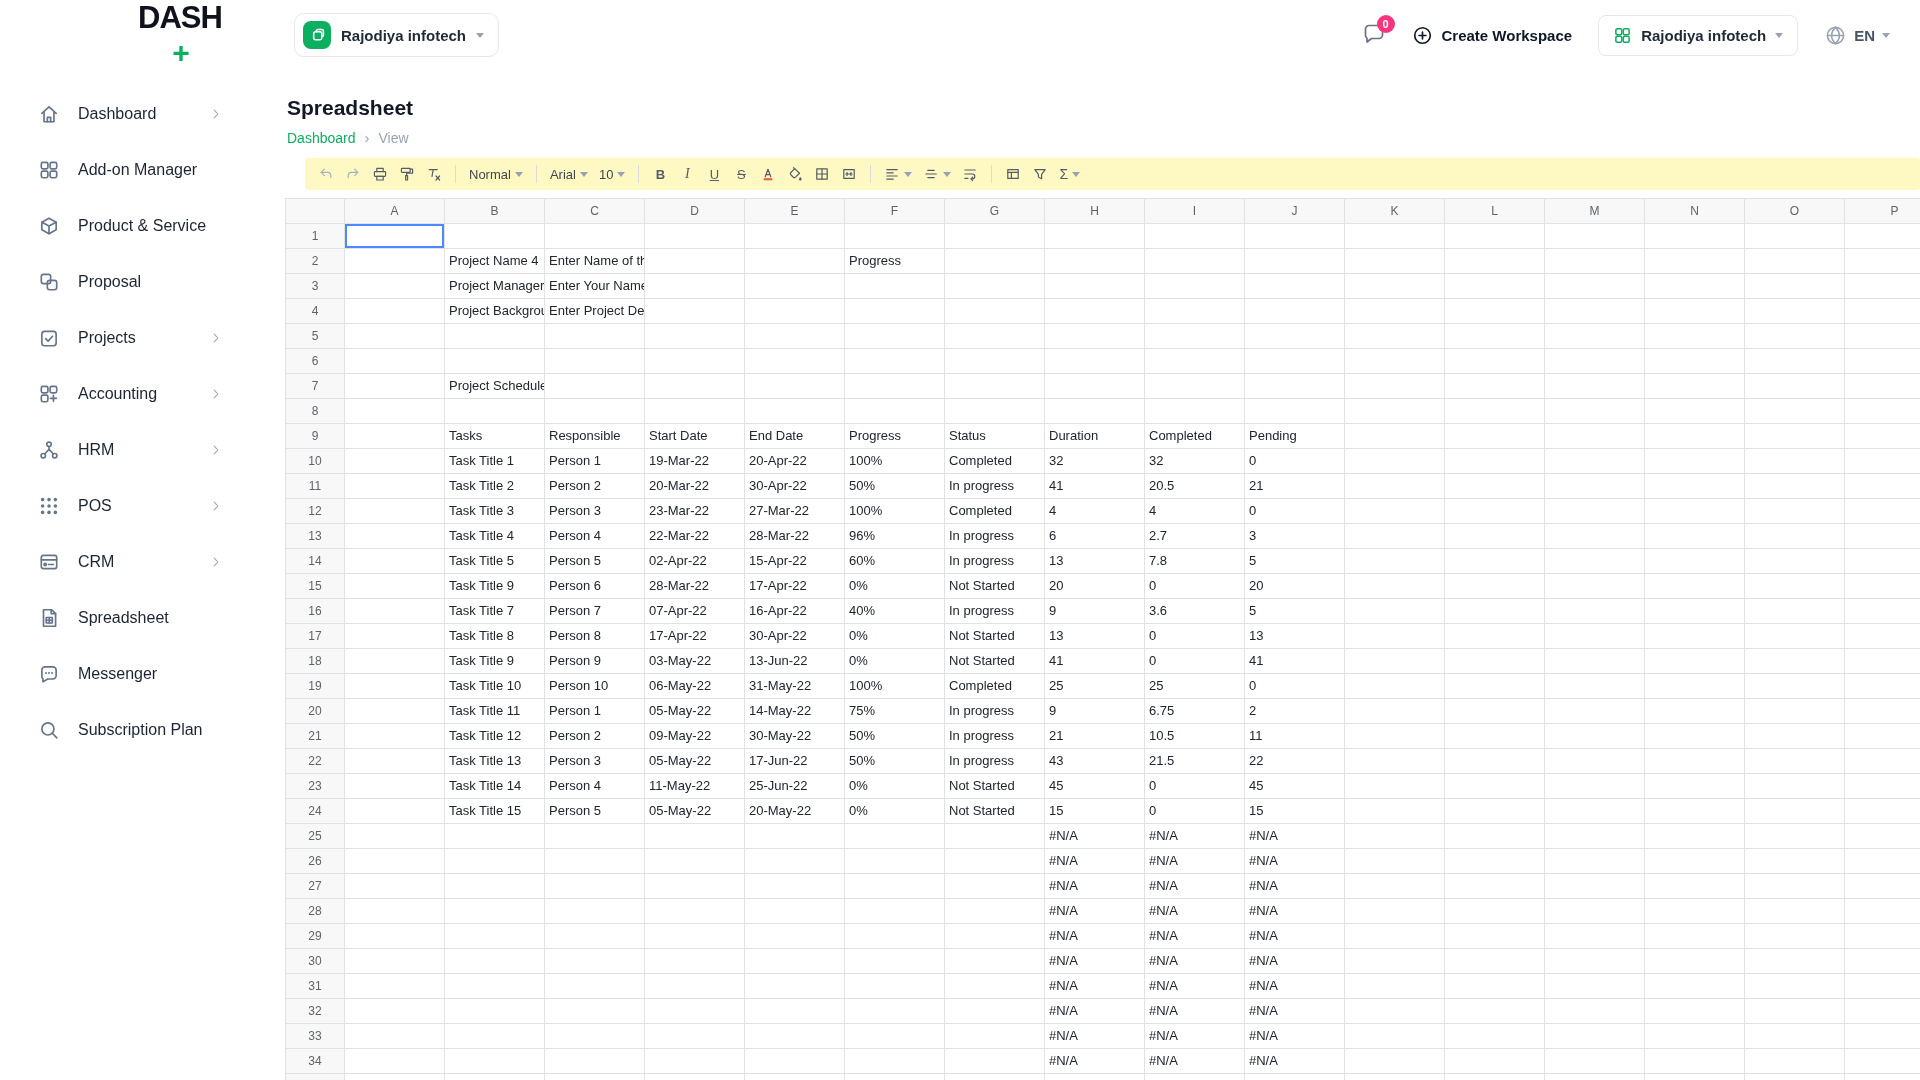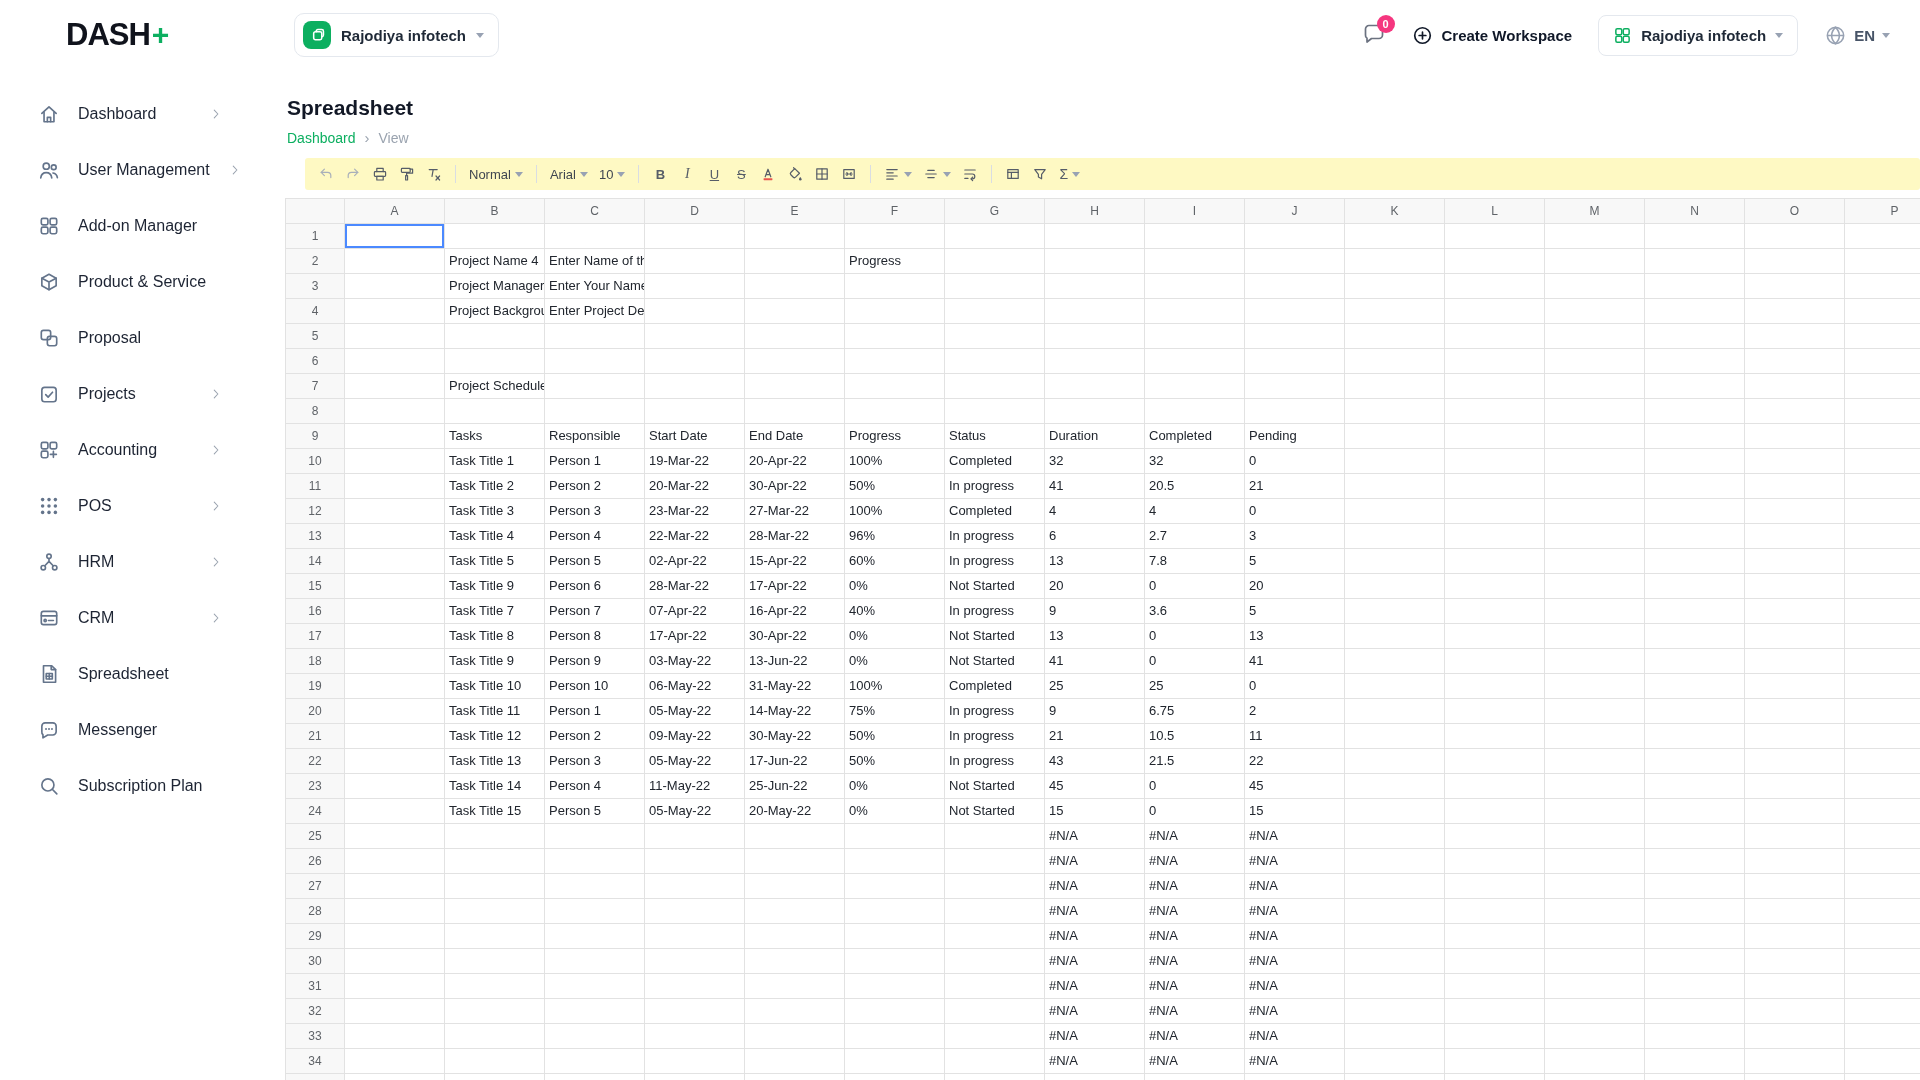--- a/index.html
+++ b/index.html
@@ -2,21 +2,21 @@
 <html><head>
 <meta charset="utf-8">
 <style>
   * { margin:0; padding:0; box-sizing:border-box; }
   html,body { width:1920px; height:1080px; overflow:hidden; background:#fff;
               font-family:"Liberation Sans", sans-serif; color:#1f2430; }
 
   
   .topbar { position:fixed; top:0; left:0; right:0; height:70px; background:#fff;
             display:flex; align-items:center; padding:0 30px 0 66px; z-index:20; }
-  .logo { width:228px; display:flex; align-items:center; cursor:pointer; }
+  .logo { width:228px; display:flex; align-items:center; cursor:pointer;flex-direction:column; }
   .logo-text { font-size:31px; font-weight:800; letter-spacing:-1px; color:#10131c; }
   .logo-accent { font-size:30px; font-weight:800; color:#0caf60; margin-left:2px; }
   .ws-pill { display:flex; align-items:center; gap:10px; border:1px solid #e4e8ee;
              background:#fff; border-radius:10px; padding:7px 14px 7px 8px; cursor:pointer; }
   .ws-ic { width:28px; height:28px; border-radius:8px; background:#0caf60;
            display:flex; align-items:center; justify-content:center; color:#fff; }
   .ws-ic svg { width:17px; height:17px; }
   .ws-label { font-size:15px; font-weight:600; color:#1f2937; }
   .caret { width:0; height:0; border-left:4.5px solid transparent; border-right:4.5px solid transparent;
            border-top:5.5px solid #98a2b3; }
@@ -160,36 +160,20 @@
       <span class="side-label">Dashboard</span>
       <span class="side-chev">
         <svg viewBox="0 0 20 20" fill="none" stroke="currentColor" stroke-width="1.5" stroke-linecap="round" stroke-linejoin="round">
           <path d="m7.5 4.5 5.2 5.5-5.2 5.5"></path>
         </svg>
       </span>
     </div>
     <div class="side-item">
       <span class="side-ic">
         <svg viewBox="0 0 20 20" fill="none" stroke="currentColor" stroke-width="1.5" stroke-linecap="round" stroke-linejoin="round">
-          <circle cx="7.5" cy="6.5" r="2.8"></circle>
-          <path d="M2.5 17.2c.4-3 2.4-4.8 5-4.8s4.6 1.8 5 4.8"></path>
-          <circle cx="14.3" cy="7.5" r="2.2"></circle>
-          <path d="M13.6 12.7c2.3.3 3.7 1.9 4 4.3"></path>
-        </svg>
-      </span>
-      <span class="side-label">User Management</span>
-      <span class="side-chev">
-        <svg viewBox="0 0 20 20" fill="none" stroke="currentColor" stroke-width="1.5" stroke-linecap="round" stroke-linejoin="round">
-          <path d="m7.5 4.5 5.2 5.5-5.2 5.5"></path>
-        </svg>
-      </span>
-    </div>
-    <div class="side-item">
-      <span class="side-ic">
-        <svg viewBox="0 0 20 20" fill="none" stroke="currentColor" stroke-width="1.5" stroke-linecap="round" stroke-linejoin="round">
           <rect x="3" y="3" width="6" height="6" rx="1.5"></rect>
           <rect x="11" y="3" width="6" height="6" rx="1.5"></rect>
           <rect x="3" y="11" width="6" height="6" rx="1.5"></rect>
           <rect x="11" y="11" width="6" height="6" rx="1.5"></rect>
         </svg>
       </span>
       <span class="side-label">Add-on Manager</span>
     </div>
     <div class="side-item">
       <span class="side-ic">
@@ -226,20 +210,36 @@
     <div class="side-item">
       <span class="side-ic">
         <svg viewBox="0 0 20 20" fill="none" stroke="currentColor" stroke-width="1.5" stroke-linecap="round" stroke-linejoin="round">
           <rect x="3" y="3" width="6" height="6" rx="1.5"></rect>
           <rect x="11" y="3" width="6" height="6" rx="1.5"></rect>
           <rect x="3" y="11" width="6" height="6" rx="1.5"></rect>
           <path d="M14 11.3v5.4M11.3 14h5.4"></path>
         </svg>
       </span>
       <span class="side-label">Accounting</span>
+      <span class="side-chev">
+        <svg viewBox="0 0 20 20" fill="none" stroke="currentColor" stroke-width="1.5" stroke-linecap="round" stroke-linejoin="round">
+          <path d="m7.5 4.5 5.2 5.5-5.2 5.5"></path>
+        </svg>
+      </span>
+    </div>
+    <div class="side-item">
+      <span class="side-ic">
+        <svg viewBox="0 0 20 20" fill="none" stroke="currentColor" stroke-width="1.5" stroke-linecap="round" stroke-linejoin="round">
+          <circle cx="10" cy="4.8" r="2"></circle>
+          <circle cx="4.8" cy="15.2" r="2"></circle>
+          <circle cx="15.2" cy="15.2" r="2"></circle>
+          <path d="M10 6.8v2.7m0 0-3.8 3.9M10 9.5l3.8 3.9"></path>
+        </svg>
+      </span>
+      <span class="side-label">HRM</span>
       <span class="side-chev">
         <svg viewBox="0 0 20 20" fill="none" stroke="currentColor" stroke-width="1.5" stroke-linecap="round" stroke-linejoin="round">
           <path d="m7.5 4.5 5.2 5.5-5.2 5.5"></path>
         </svg>
       </span>
     </div>
     <div class="side-item">
       <span class="side-ic">
         <svg viewBox="0 0 20 20" fill="currentColor">
           <circle cx="4.2" cy="4.2" r="1.6"></circle>
@@ -247,36 +247,20 @@
           <circle cx="15.8" cy="4.2" r="1.6"></circle>
           <circle cx="4.2" cy="10" r="1.6"></circle>
           <circle cx="10" cy="10" r="1.6"></circle>
           <circle cx="15.8" cy="10" r="1.6"></circle>
           <circle cx="4.2" cy="15.8" r="1.6"></circle>
           <circle cx="10" cy="15.8" r="1.6"></circle>
           <circle cx="15.8" cy="15.8" r="1.6"></circle>
         </svg>
       </span>
       <span class="side-label">POS</span>
-      <span class="side-chev">
-        <svg viewBox="0 0 20 20" fill="none" stroke="currentColor" stroke-width="1.5" stroke-linecap="round" stroke-linejoin="round">
-          <path d="m7.5 4.5 5.2 5.5-5.2 5.5"></path>
-        </svg>
-      </span>
-    </div>
-    <div class="side-item">
-      <span class="side-ic">
-        <svg viewBox="0 0 20 20" fill="none" stroke="currentColor" stroke-width="1.5" stroke-linecap="round" stroke-linejoin="round">
-          <circle cx="10" cy="4.8" r="2"></circle>
-          <circle cx="4.8" cy="15.2" r="2"></circle>
-          <circle cx="15.2" cy="15.2" r="2"></circle>
-          <path d="M10 6.8v2.7m0 0-3.8 3.9M10 9.5l3.8 3.9"></path>
-        </svg>
-      </span>
-      <span class="side-label">HRM</span>
       <span class="side-chev">
         <svg viewBox="0 0 20 20" fill="none" stroke="currentColor" stroke-width="1.5" stroke-linecap="round" stroke-linejoin="round">
           <path d="m7.5 4.5 5.2 5.5-5.2 5.5"></path>
         </svg>
       </span>
     </div>
     <div class="side-item">
       <span class="side-ic">
         <svg viewBox="0 0 20 20" fill="none" stroke="currentColor" stroke-width="1.5" stroke-linecap="round" stroke-linejoin="round">
           <rect x="3" y="4" width="14" height="12" rx="2"></rect>

